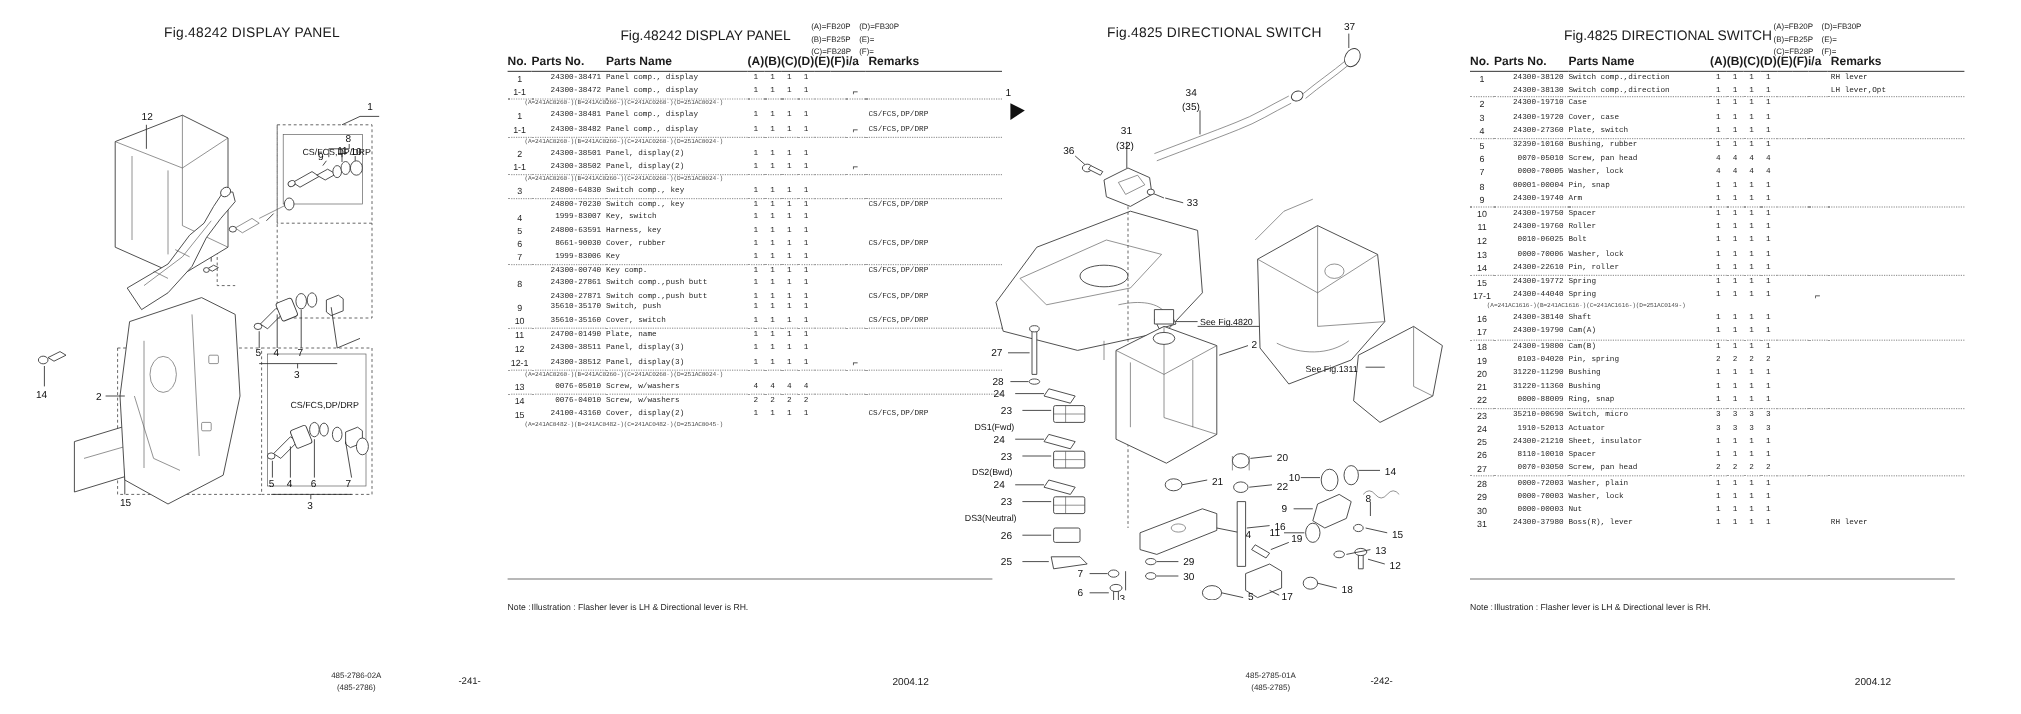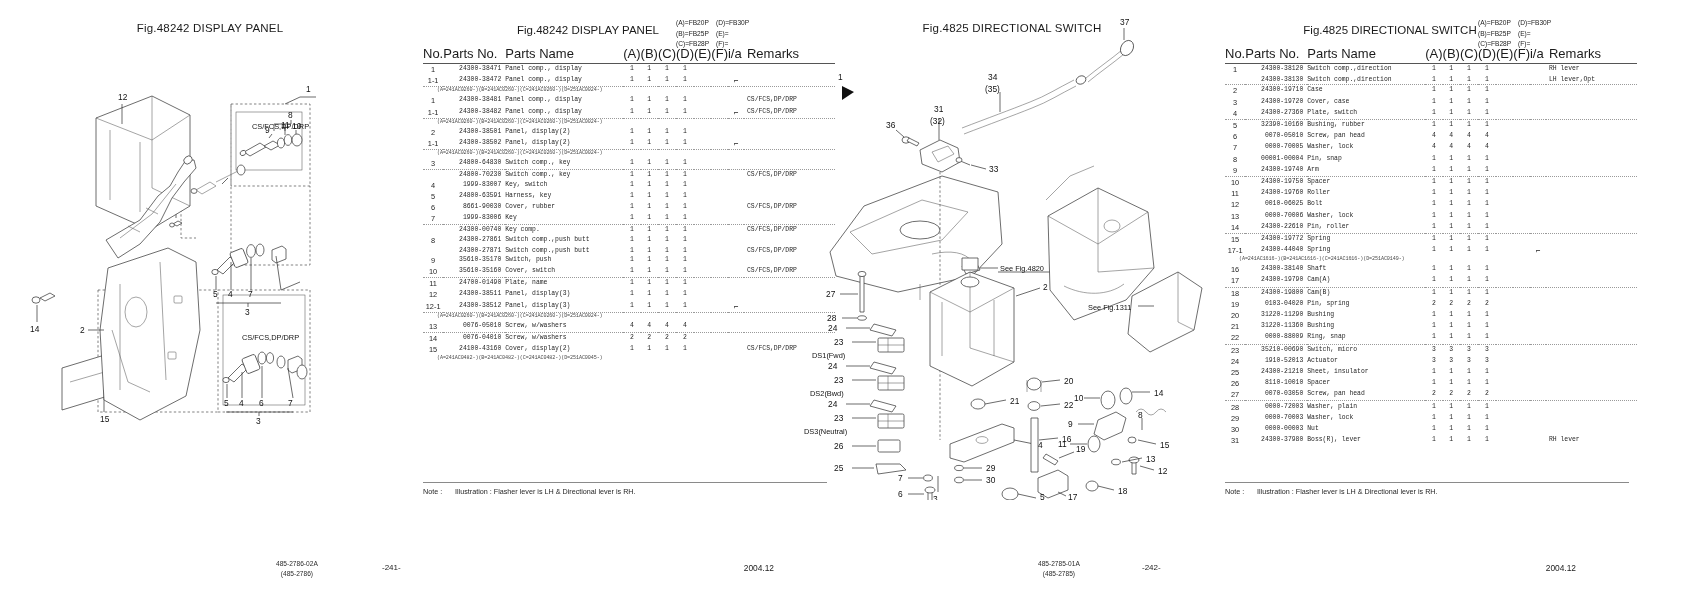--- a/index.html
+++ b/index.html
@@ -17,38 +17,38 @@
   
   .tbl-pane{position:absolute;top:0;left:418px;width:424px;height:560px;}
   .tbl-title{position:absolute;top:24px;left:0;width:340px;text-align:center;font-size:11.5px;color:#1b1b1b;}
   .legend{position:absolute;top:18px;left:258px;font-size:6.6px;line-height:10.6px;color:#1b1b1b;white-space:nowrap;}
   .legend .lrow{display:flex;}
   .legend .lc1{width:40px;}
   .legend .lc2{width:40px;}
 
   table.parts{position:absolute;top:46px;left:5px;border-collapse:collapse;width:412px;
      font-family:"Liberation Mono",monospace;font-size:6.4px;}
-  table.parts th{font-family:"Liberation Sans",sans-serif;font-size:13px;font-weight:normal;
+  table.parts th{font-family:"Liberation Sans",sans-serif;font-size:10px;font-weight:bold;
      text-align:left;padding:0 0 2px 0;color:#1b1b1b;white-space:nowrap;}
   table.parts thead tr{border-bottom:1px solid #555;}
   table.parts td{padding:1.1px 0;white-space:nowrap;color:#1f1f1f;vertical-align:top;}
   .c-no{width:20px;text-align:center;font-family:"Liberation Sans",sans-serif;font-size:7.4px;}
   .c-pn{width:58px;text-align:right;padding-right:4px !important;margin-top:16px;}
   .c-nm{width:118px;}
   .q{width:12px;text-align:center;}
   .c-ia{width:16px;text-align:center;}
   .c-rm{width:auto;padding-left:3px !important;margin-left:11px;}
   tr.sub td{font-size:5.1px;color:#4a4a4a;padding-top:0;padding-bottom:2px;}
   tr.sub td.subtxt{padding-left:14px !important;letter-spacing:-.1px;}
   tr.sep{border-bottom:1px dotted #9a9a9a;}
   .ia-mark{font-family:"Liberation Sans",sans-serif;font-size:8px;}
 
   .note{position:absolute;left:5px;top:482px;width:404px;border-top:1px solid #8a8a8a;
         padding-top:4px;font-size:7.2px;color:#262626;}
-  .note .nlabel{display:inline-block;width:32px;}
+  .note .nlabel{display:inline-block;width:20px;margin-top:14px;}
 
   
   .foot{position:absolute;bottom:0;left:0;width:842px;height:44px;}
   .foot .docno{position:absolute;left:276px;top:8px;text-align:center;font-size:6.6px;line-height:9.6px;color:#2a2a2a;}
   .foot .pgno{position:absolute;left:382px;top:12px;font-size:8px;color:#222;}
   .foot .date{position:absolute;right:68px;top:12px;font-size:8.4px;color:#222;margin-left:48px;}
   .foot.right-foot .docno{left:236px;}
   .foot.right-foot .pgno{left:340px;}
 
   .lbl{font-family:"Liberation Sans",sans-serif;font-size:8.4px;fill:#111;}

